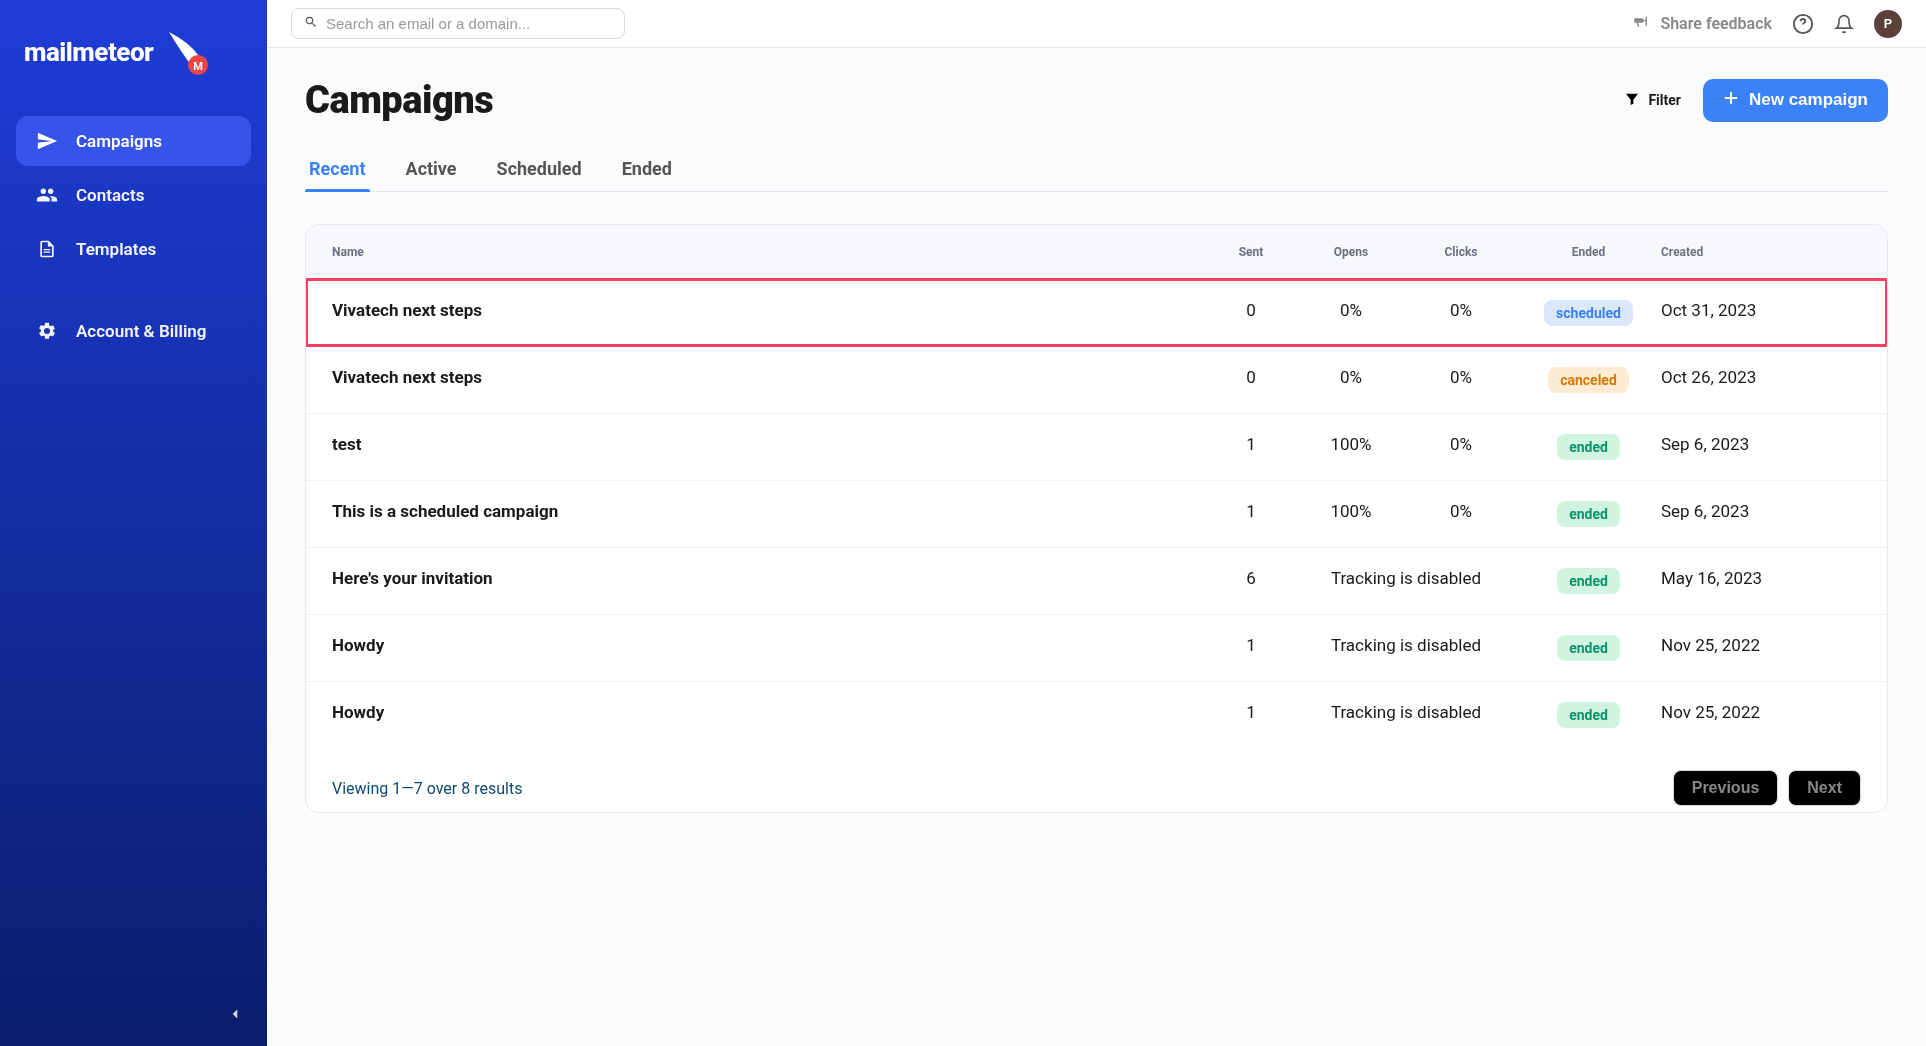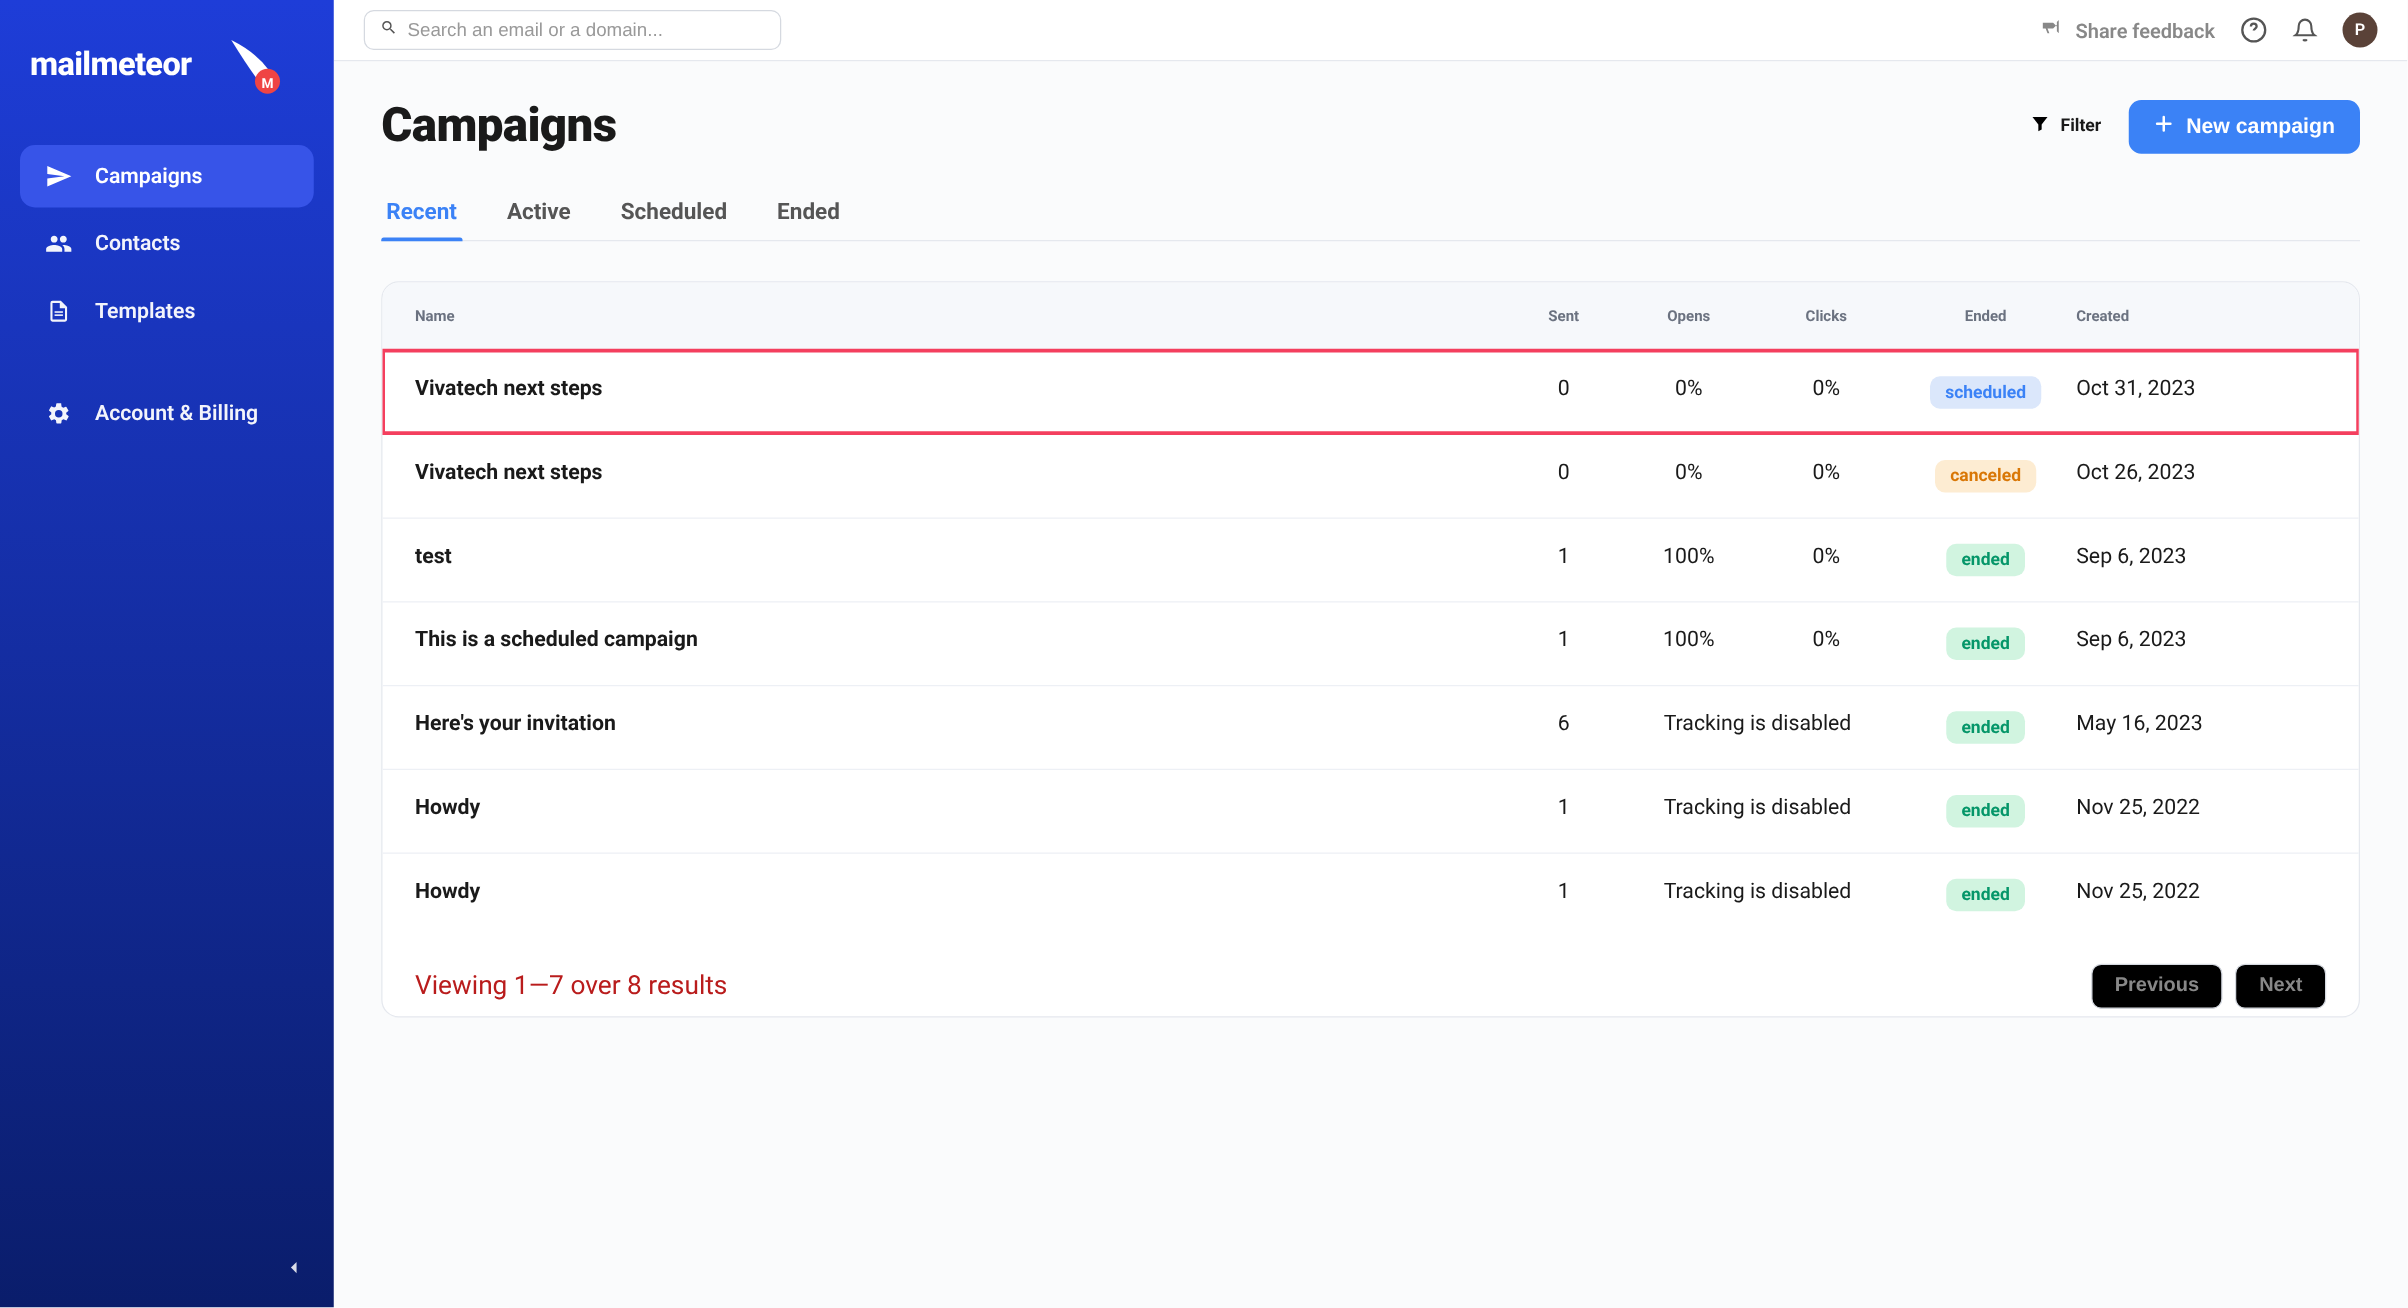--- a/index.html
+++ b/index.html
@@ -9,21 +9,21 @@
     
     
     .sidebar {
       width: 267px;
       background: linear-gradient(180deg, #1e3dd8 0%, #0a1d6b 100%);
       color: #fff;
       display: flex;
       flex-direction: column;
       position: relative;
     }
-    .logo-area { padding: 28px 24px 40px; display: flex; align-items: center; gap: 24px; }
+    .logo-area { padding: 28px 24px 40px; display: flex; align-items: center; gap: 8px; }
     .logo-text { font-size: 26px; font-weight: 800; letter-spacing: -0.5px; }
     .logo-icon { width: 48px; height: 48px; display: flex; align-items: center; justify-content: center; }
     
     .nav { display: flex; flex-direction: column; gap: 4px; padding: 0 16px; }
     .nav-item {
       display: flex;
       align-items: center;
       gap: 18px;
       padding: 14px 20px;
       border-radius: 12px;
@@ -127,21 +127,21 @@
     .col-created { width: 200px; }
     .col-tracking { width: 220px; text-align: center; }
     
     .badge { display: inline-block; padding: 5px 12px; border-radius: 8px; font-size: 14px; font-weight: 700; }
     .badge-scheduled { background: #dbe7fb; color: #3b82f6; }
     .badge-canceled { background: #fdecd2; color: #d97706; }
     .badge-ended { background: #d1f4e0; color: #059669; }
     
     
     .table-footer { display: flex; align-items: center; justify-content: space-between; padding: 22px 26px 6px; }
-    .results-text { font-size: 21px; color: #b91c1c; }
+    .results-text { font-size: 16px; color: #0c4a6e; }
     .pagination { display: flex; gap: 10px; }
     .page-btn { border: 1px solid #d5d9e0; background: #000000; padding: 8px 18px; border-radius: 8px; font-size: 16px; font-weight: 600; color: #888; cursor: pointer; }
   </style>
 </head>
 <body>
 
 <div class="app">
 
   <aside class="sidebar">
     <div class="logo-area">

